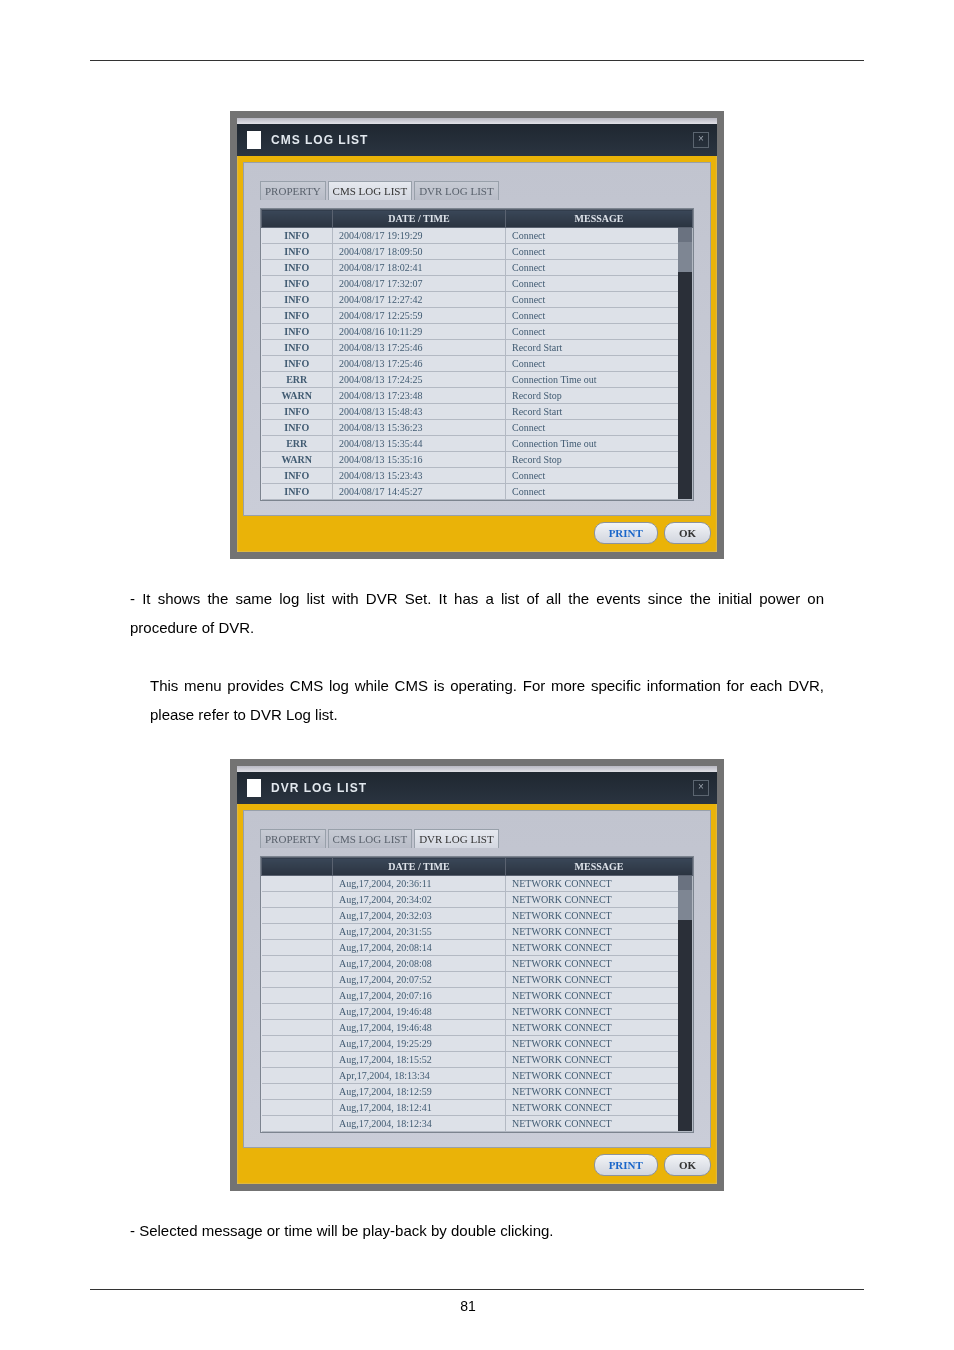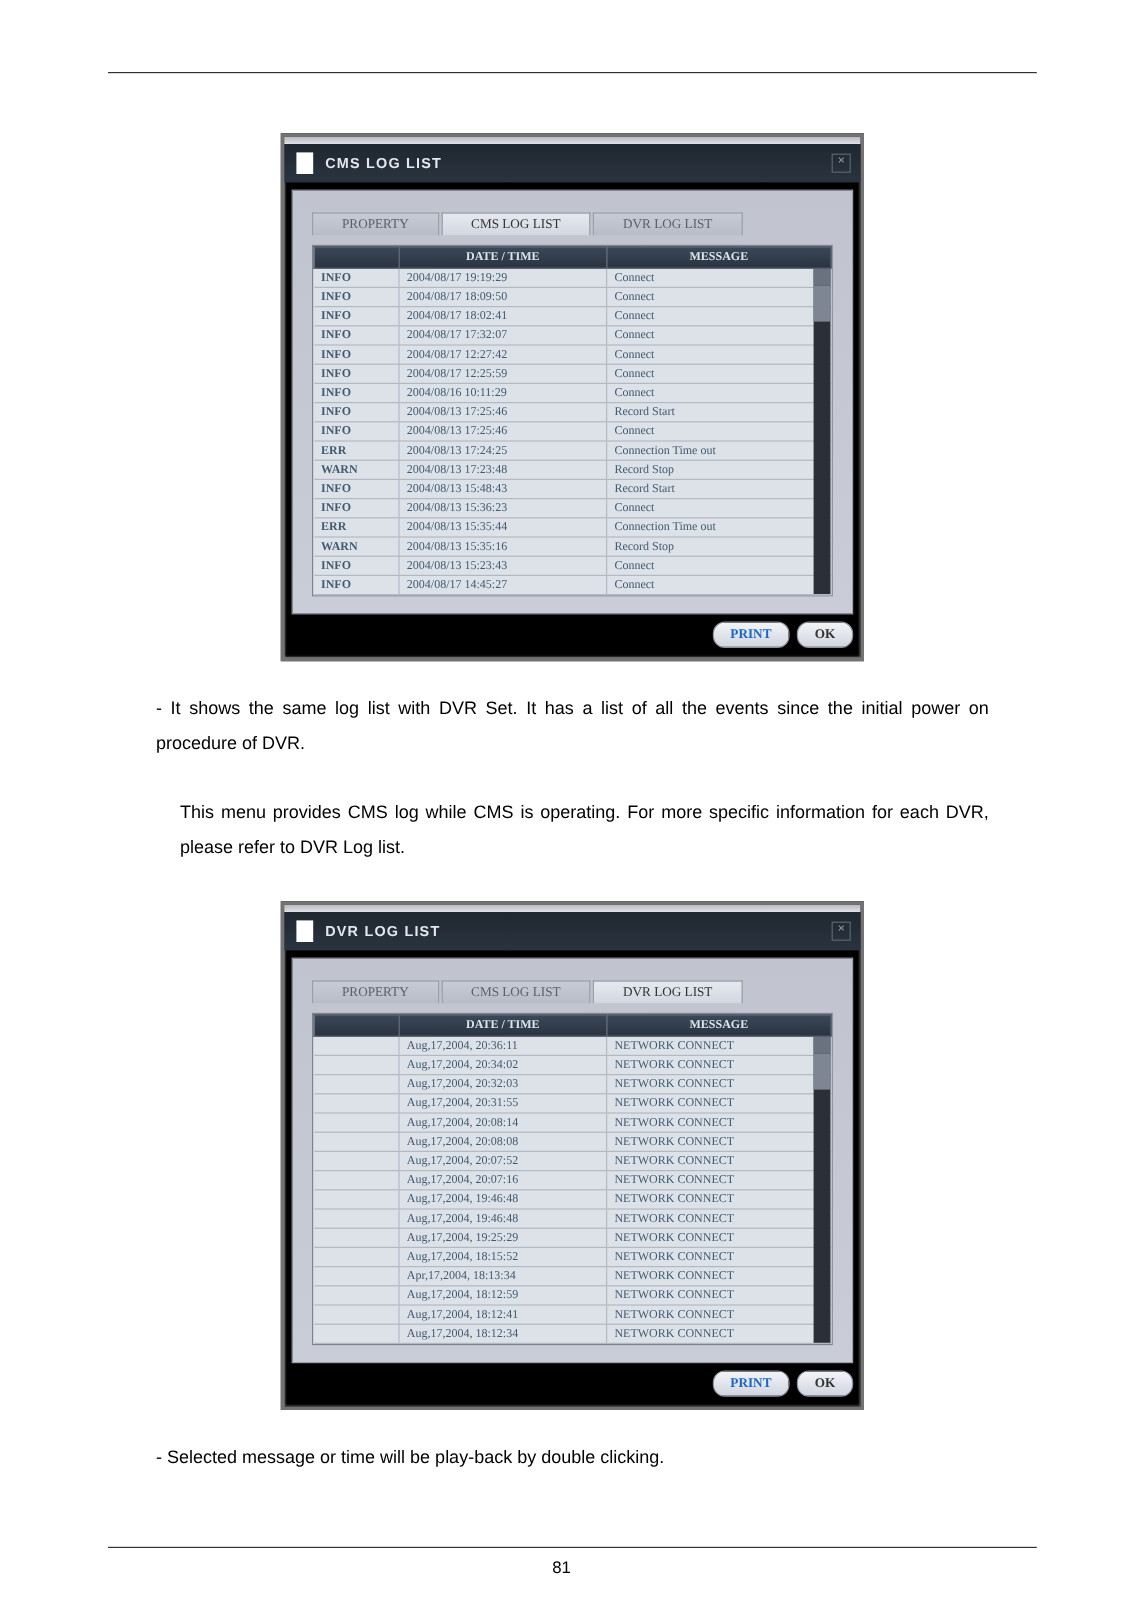--- a/index.html
+++ b/index.html
@@ -1,34 +1,34 @@
 <!DOCTYPE html>
 <html><head>
 <meta charset="utf-8">
 <style>
 html,body{margin:0;padding:0;background:#fff;font-family:Arial,Helvetica,sans-serif}
 .page{width:954px;height:1350px;position:relative;box-sizing:border-box;padding:60px 90px}
 .hr{border-top:1px solid #333;margin-bottom:50px}
-.dialog{width:480px;margin:0 auto;background:#000000;border:3px solid #737373;box-shadow:inset 0 0 2px #c5c5d0;position:relative}
+.dialog{width:480px;margin:0 auto;background:#eab308;border:7px solid #737373;box-shadow:inset 0 0 2px #c5c5d0;position:relative}
 .dialog-shadow{height:6px;background:linear-gradient(#b9b9c3,#e0e0e6)}
 .dialog-header{background:linear-gradient(#1f2730,#2a3440);height:32px;position:relative;display:flex;align-items:center}
 .flag{width:14px;height:18px;margin-left:10px;background:#fff;display:inline-block}
 .dialog-title{color:#e2e8ee;font:bold 12px/1 Tahoma,Arial;letter-spacing:1px;margin-left:10px}
 .close-x{position:absolute;right:8px;top:8px;width:14px;height:14px;border:1px solid #5b6570;color:#9aa3ad;font:10px/12px Arial;text-align:center}
 .dlg-body{background:linear-gradient(#c1c4cf,#cacdd8);padding:18px 16px 14px;border:1px solid #98a0aa;margin:6px}
 .tabs{display:flex;gap:2px;margin-bottom:8px}
-.tab{font:11px Tahoma;color:#59616c;padding:3px 24px;border:1px solid #98a0aa;border-bottom:none;background:linear-gradient(#c7cbd4,#b8bcc7)}
+.tab{font:11px Tahoma;color:#59616c;padding:3px 4px;border:1px solid #98a0aa;border-bottom:none;background:linear-gradient(#c7cbd4,#b8bcc7)}
 .tab.active{background:linear-gradient(#e6e9ef,#d3d7e0);color:#333}
 .table-wrap{border:1px solid #7c848f;background:#dfe2ea;position:relative}
 table{border-collapse:collapse;width:100%}
 th{background:linear-gradient(#3a4758,#2a3340);color:#dfe4eb;font:bold 10px Tahoma;padding:3px 6px;border:1px solid #5a6270;text-align:center}
 th.level{width:58px}
 th.date{width:160px}
 td{font:10px Tahoma;color:#415b72;padding:2px 6px;border-bottom:1px solid #b3b9c3;border-right:1px solid #b3b9c3;background:#dde1e8}
-td.level{font-weight:bold}
+td.level{text-align:center;font-weight:bold}
 .scrollbar{position:absolute;top:19px;right:1px;bottom:1px;width:14px;background:#2a2f38}
 .sb-btn{height:14px;background:#6a7280}
 .sb-thumb{height:30px;background:#7e8693;margin-top:0}
 .dlg-footer{display:flex;justify-content:flex-end;gap:6px;margin:0 6px 8px}
 .btn{font:bold 11px Tahoma;padding:4px 14px;border-radius:10px;border:1px solid #8c939e;background:linear-gradient(#f2f4f7,#d1d5de);color:#333}
 .btn.print{color:#1a66c9}
 .prose{font:15px/1.9 Arial,Helvetica,sans-serif;color:#000;margin:26px 40px 30px;text-align:justify}
 .prose.indent{margin-left:60px}
 .page-num{position:absolute;bottom:36px;left:0;right:18px;text-align:center;font:14px Arial;color:#000}
 .bot-hr{position:absolute;bottom:60px;left:90px;right:90px;border-top:1px solid #333}

